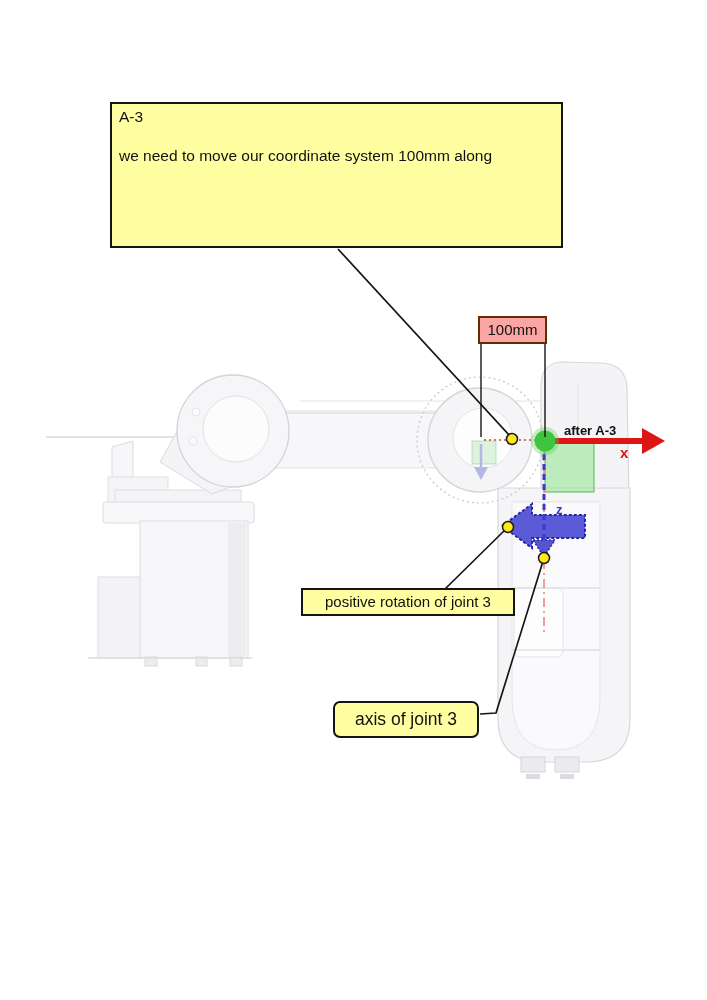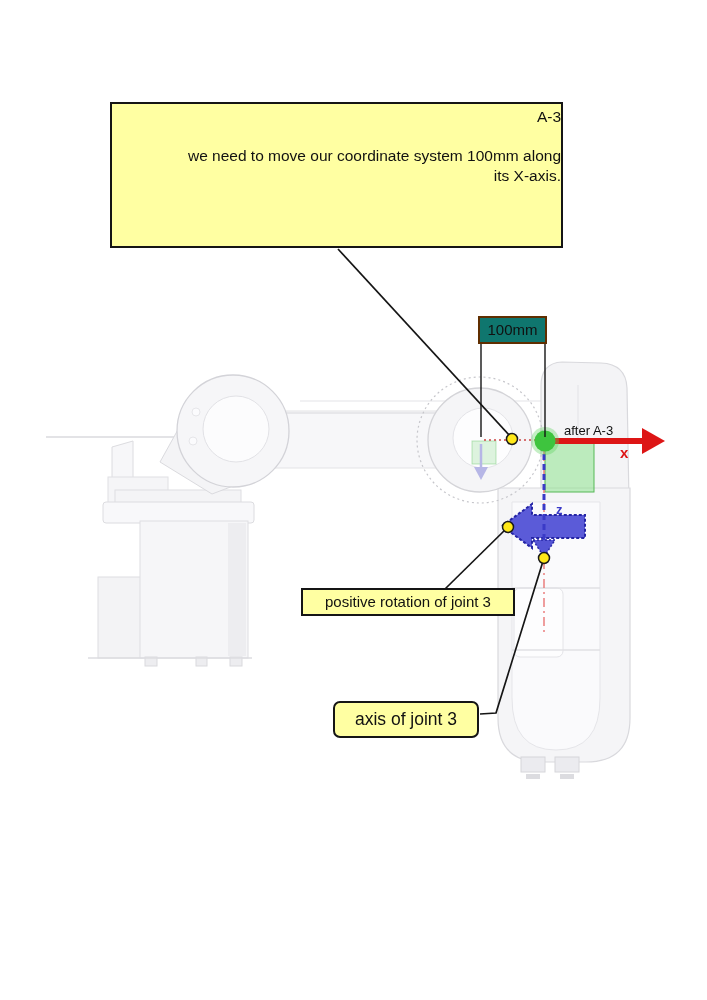--- a/index.html
+++ b/index.html
@@ -1,38 +1,38 @@
 <!DOCTYPE html>
 <html><head>
 <meta charset="utf-8">
 <style>
   * { margin:0; padding:0; box-sizing:border-box; }
   html,body { width:707px; height:1000px; background:#ffffff; overflow:hidden;
               font-family:"Liberation Sans", sans-serif; }
   #stage { position:relative; width:707px; height:1000px; background:#fff; }
   #drawing { position:absolute; left:0; top:0; }
 
-  .label-box { position:absolute; background:#ffffa2; border:2px solid #151515; color:#111;text-align:right; }
+  .label-box { position:absolute; background:#ffffa2; border:2px solid #151515; color:#111; }
 
   .note-box { left:110px; top:102px; width:453px; height:146px;
               font-size:15.5px; line-height:19.5px; padding:3px 0 0 7px; }
   .note-line { height:19.5px; white-space:nowrap; }
 
   .dim-label { left:478px; top:316px; width:69px; height:28px;
-               background:#0f766e; border:2px solid #602e00;
+               background:#fca5a5; border:2px solid #602e00;
                text-align:center; font-size:15px; line-height:23px; }
 
   .rot-label { left:301px; top:588px; width:214px; height:28px;
                text-align:center; font-size:15px; line-height:24px; }
 
   .axis-label { left:333px; top:701px; width:146px; height:37px;
                 text-align:center; font-size:17.5px; line-height:32px;border-radius:7px; }
 
   .float-text { position:absolute; white-space:nowrap; }
-  .after-label { left:564px; top:423px; font-size:13px; font-weight:normal; color:#111; }
+  .after-label { left:564px; top:423px; font-size:13px; font-weight:bold; color:#111; }
   .x-label { left:620px; top:444px; font-size:15px; font-weight:bold; color:#dd1515; }
   .z-label { left:556px; top:502px; font-size:13px; font-weight:bold; color:#3a3ac8; }
 </style>
 </head>
 <body>
 
 <div id="stage">
 
   <svg id="drawing" width="707" height="1000" viewBox="0 0 707 1000">
 
@@ -124,21 +124,20 @@
 
     <circle cx="512" cy="439" r="5.5" fill="#ffe818" stroke="#1a1a1a" stroke-width="1.5"></circle>
     <circle cx="508" cy="527" r="5.5" fill="#ffe818" stroke="#1a1a1a" stroke-width="1.5"></circle>
     <circle cx="544" cy="558" r="5.5" fill="#ffe818" stroke="#1a1a1a" stroke-width="1.5"></circle>
   </svg>
 
   <div class="label-box note-box">
     <div class="note-line">A-3</div>
     <div class="note-line"></div>
     <div class="note-line">we need to move our coordinate system 100mm along</div>
-    <div class="note-line">its X-axis.</div>
     <div class="note-line"></div>
   </div>
 
   <div class="label-box dim-label">100mm</div>
 
   <div class="float-text after-label">after A-3</div>
   <div class="float-text x-label">x</div>
   <div class="float-text z-label">z</div>
 
   <div class="label-box rot-label">positive rotation of joint 3</div>

